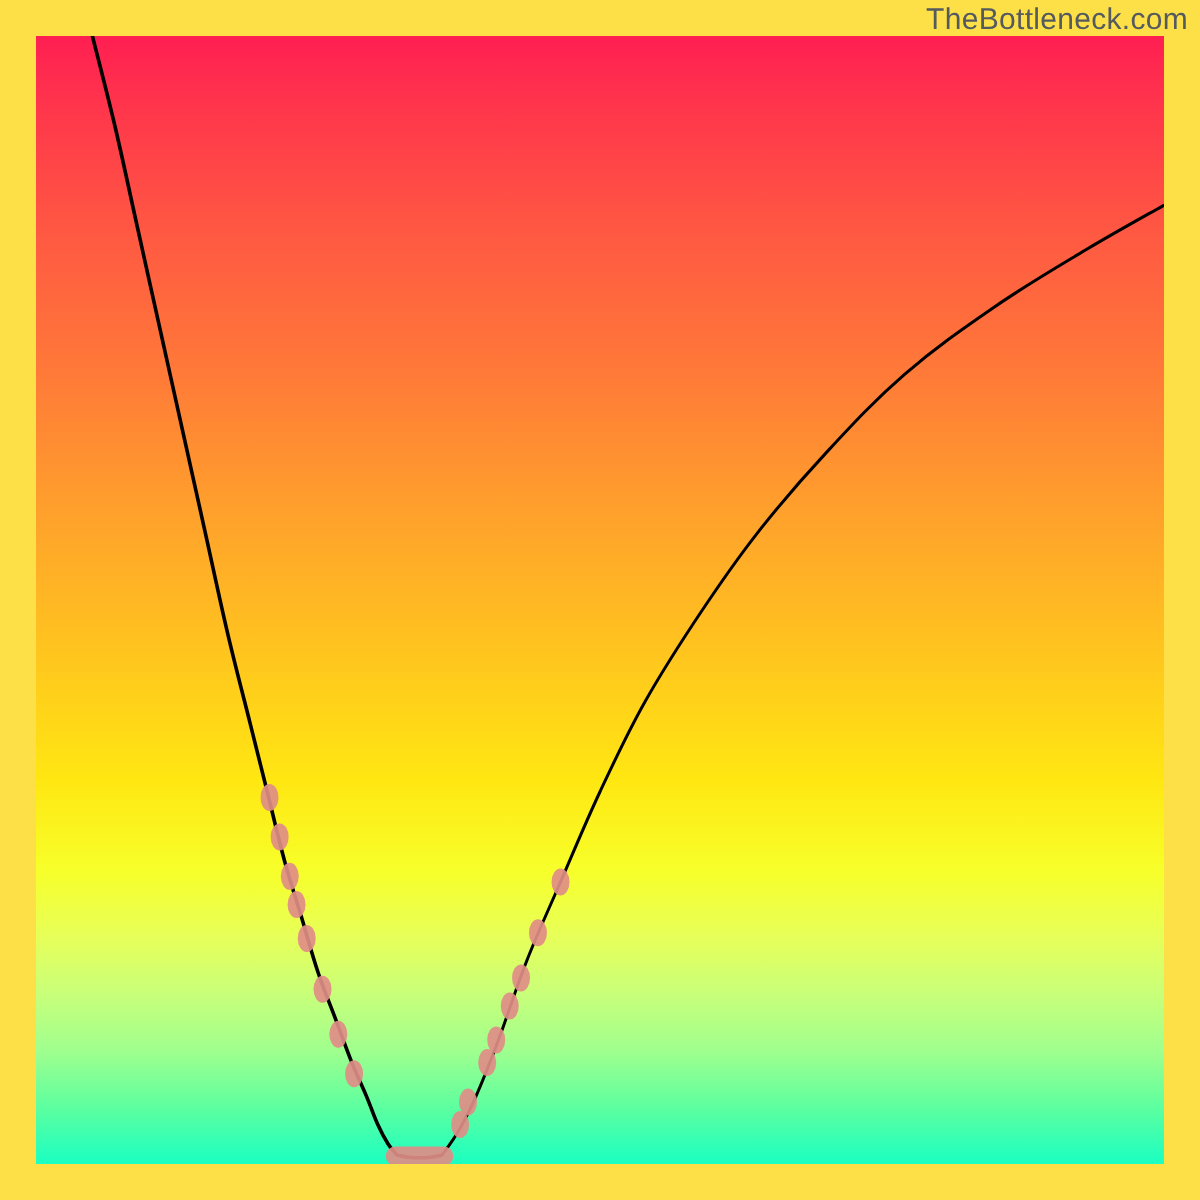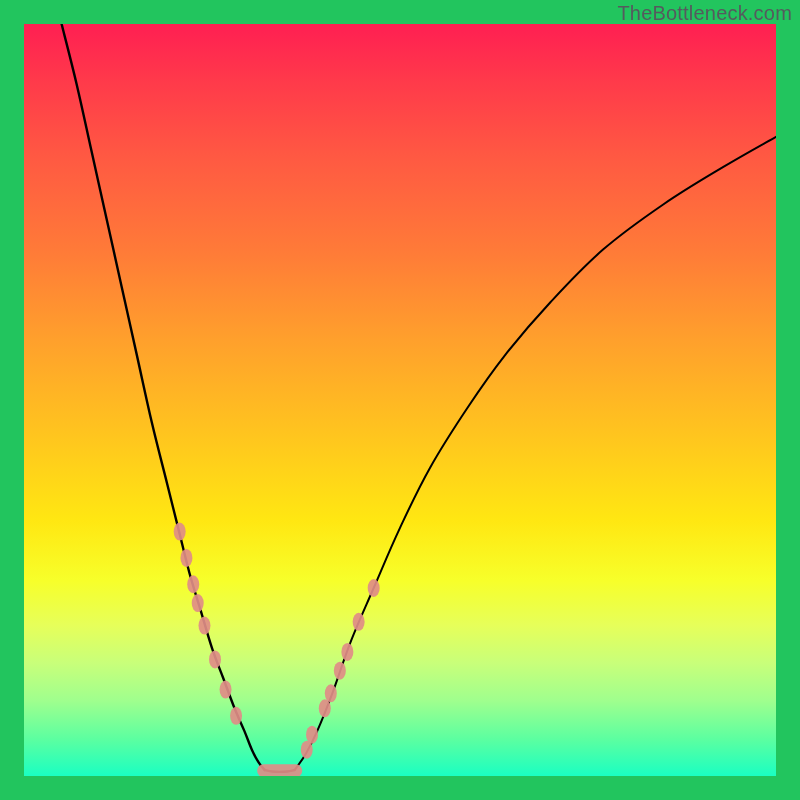--- a/index.html
+++ b/index.html
@@ -10,21 +10,21 @@
     overflow: hidden;
     background: #000;
     font-family: Arial, Helvetica, sans-serif;
   }
   .frame {
     position: absolute;
     left: 0;
     top: 0;
     width: 800px;
     height: 800px;
-    background: #22c55e;
+    background: #fde047;
   }
   .plot {
     position: absolute;
     left: 24px;
     top: 24px;
     width: 752px;
     height: 752px;
     overflow: hidden;
   }
   .gradient {

